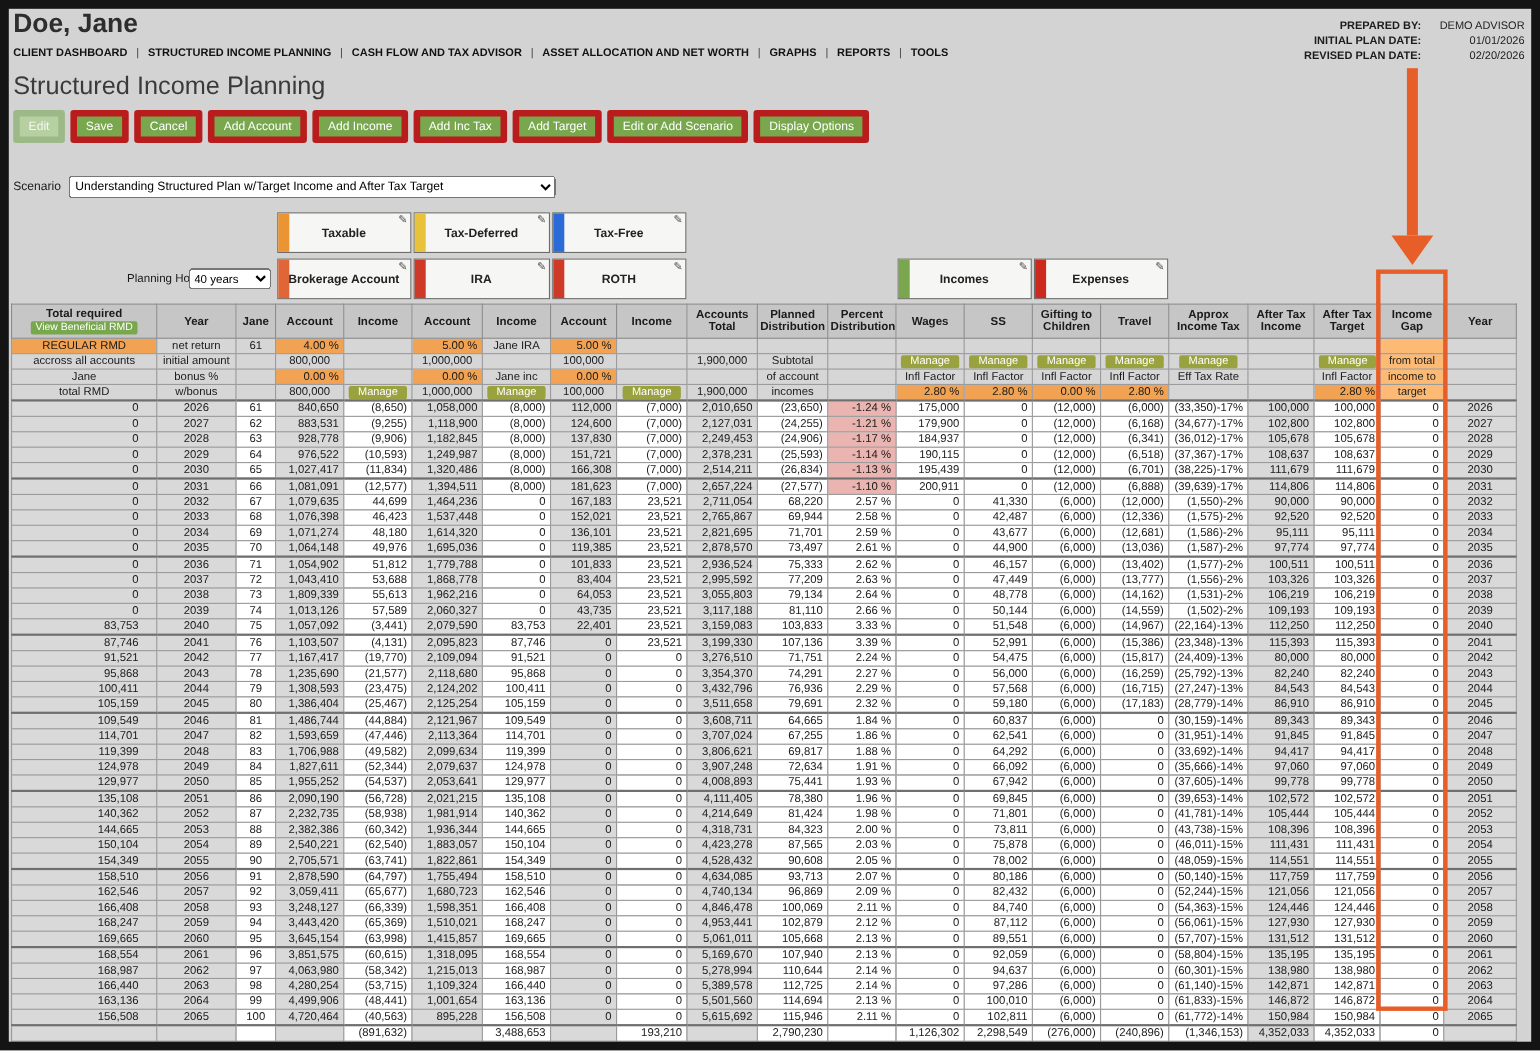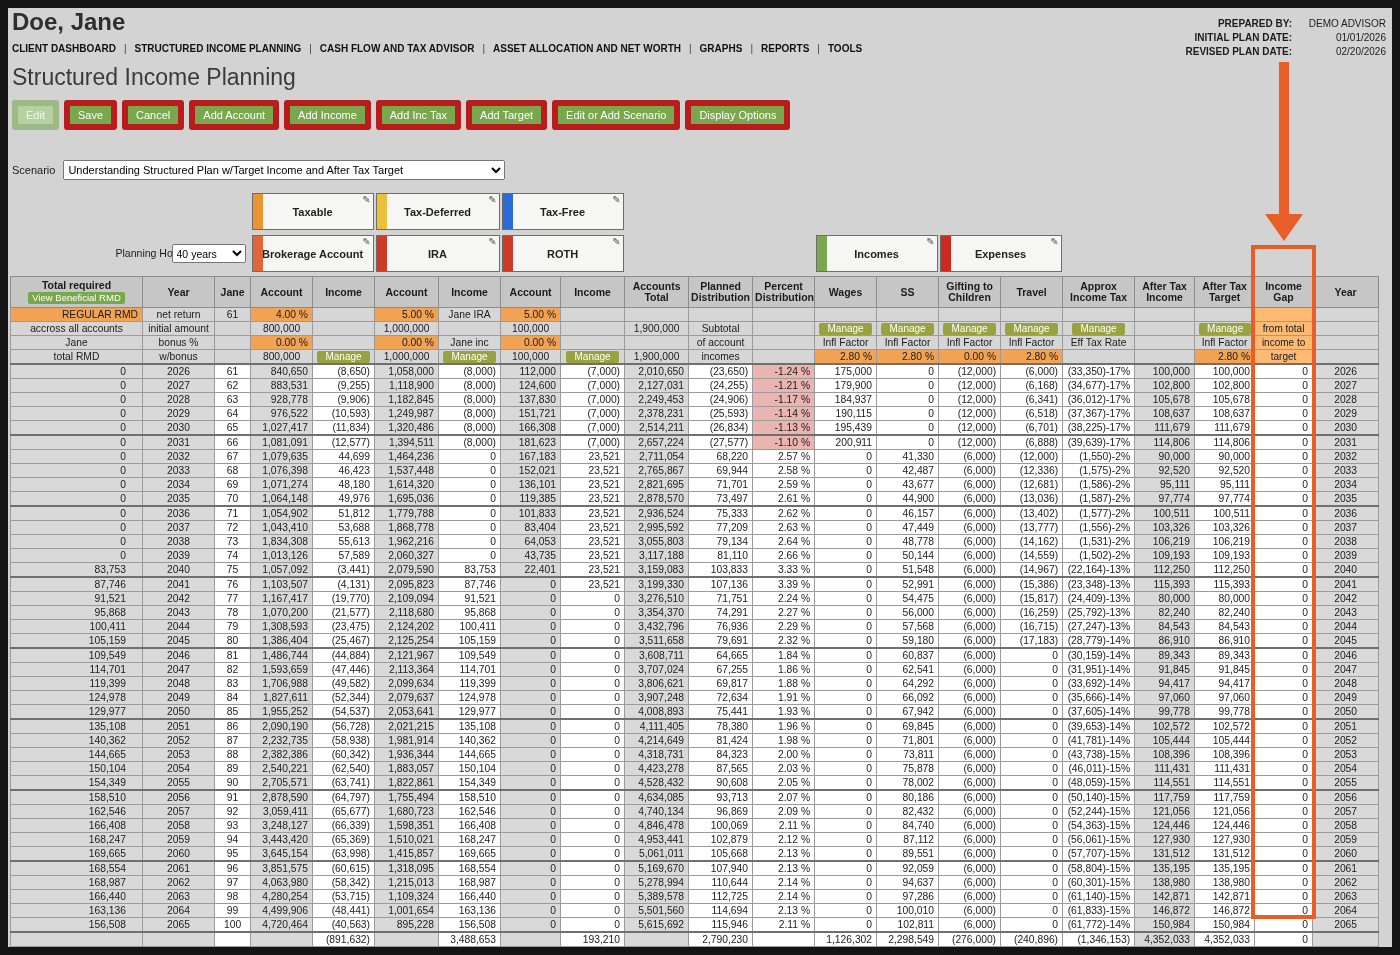--- a/index.html
+++ b/index.html
@@ -51,21 +51,21 @@
   th.hdr{background:var(--hdr);border:1px solid #8c8c8c;font-size:10.5px;font-weight:bold;height:31px;
          text-align:center;vertical-align:middle;white-space:normal;line-height:11px;padding:1px 2px;}
   .chip{display:inline-block;border-radius:2px;color:#fff;font-weight:normal;cursor:pointer;}
   .chip.green{background:var(--green);font-size:9.5px;padding:1px 4px;margin-top:1px;line-height:10px;}
   .chip.olive{background:var(--olive);font-size:10px;padding:0 8px;line-height:12px;text-align:right;}
 
   td.sub{background:#d6d6d6;border:1px solid #9b9b9b;font-size:10.3px;height:14px;line-height:13px;text-align:right;}
   td.sub.lab{text-align:center;}
   td.sub.num{text-align:center;}
   td.sub.or{background:var(--orange);text-align:right;}
-  td.sub.rmd{background:var(--orange);}
+  td.sub.rmd{background:var(--orange);text-align:center;}
   td.sub.chipc{text-align:center;}
   td.sub.gapl{background:#fdba74;text-align:center;font-size:10px;}
 
   td.dc{border:1px solid #9b9b9b;font-size:10.3px;height:13px;line-height:13px;background:#fff;}
   td.dc.num{text-align:right;}
   td.dc.ctr{text-align:center;}
   td.dc.gray{background:var(--gray);}
   td.dc.neg{background:var(--pink);}
   td.dc.pad{padding-right:16px;}
   tr.grp-top td{border-top:2px solid #6f6f6f;}
@@ -630,21 +630,21 @@
         <td class="dc num">(1,556)-2%</td>
         <td class="dc num gray">103,326</td>
         <td class="dc num">103,326</td>
         <td class="dc num">0</td>
         <td class="dc ctr gray">2037</td>
       </tr>
       <tr>
         <td class="dc num gray pad">0</td>
         <td class="dc ctr gray">2038</td>
         <td class="dc ctr">73</td>
-        <td class="dc num gray">1,834,308</td>
+        <td class="dc num gray">1,809,339</td>
         <td class="dc num">55,613</td>
         <td class="dc num gray">1,962,216</td>
         <td class="dc num">0</td>
         <td class="dc num gray">64,053</td>
         <td class="dc num">23,521</td>
         <td class="dc num gray">3,055,803</td>
         <td class="dc num">79,134</td>
         <td class="dc num">2.64 %</td>
         <td class="dc num">0</td>
         <td class="dc num">48,778</td>
@@ -745,21 +745,21 @@
         <td class="dc num">(24,409)-13%</td>
         <td class="dc num gray">80,000</td>
         <td class="dc num">80,000</td>
         <td class="dc num">0</td>
         <td class="dc ctr gray">2042</td>
       </tr>
       <tr>
         <td class="dc num gray pad">95,868</td>
         <td class="dc ctr gray">2043</td>
         <td class="dc ctr">78</td>
-        <td class="dc num gray">1,070,200</td>
+        <td class="dc num gray">1,235,690</td>
         <td class="dc num">(21,577)</td>
         <td class="dc num gray">2,118,680</td>
         <td class="dc num">95,868</td>
         <td class="dc num gray">0</td>
         <td class="dc num">0</td>
         <td class="dc num gray">3,354,370</td>
         <td class="dc num">74,291</td>
         <td class="dc num">2.27 %</td>
         <td class="dc num">0</td>
         <td class="dc num">56,000</td>

